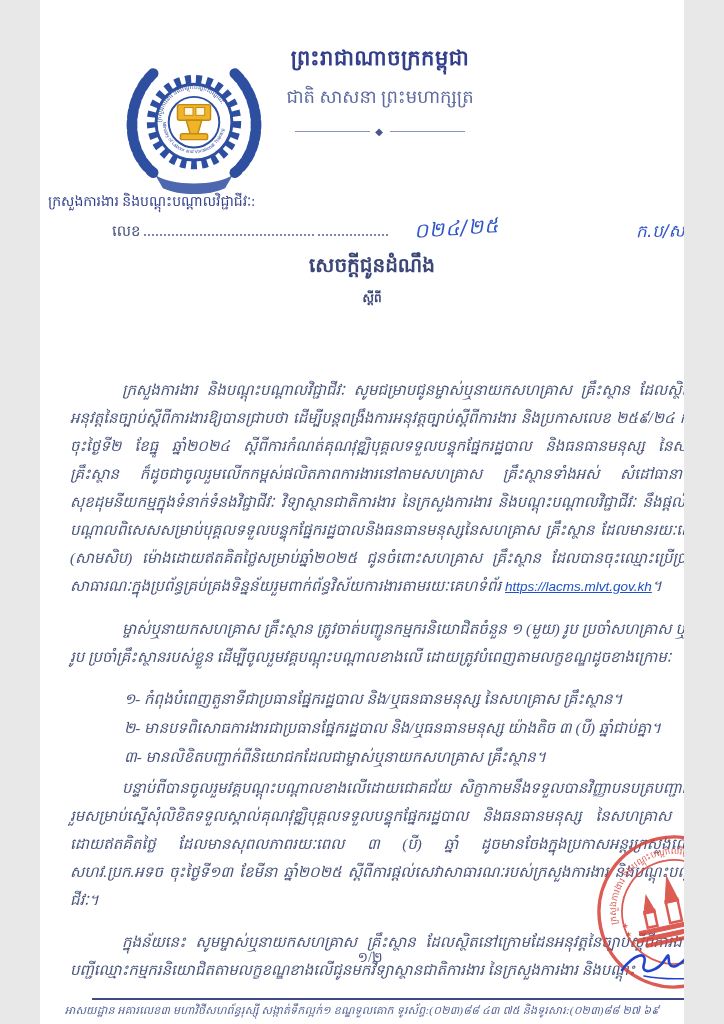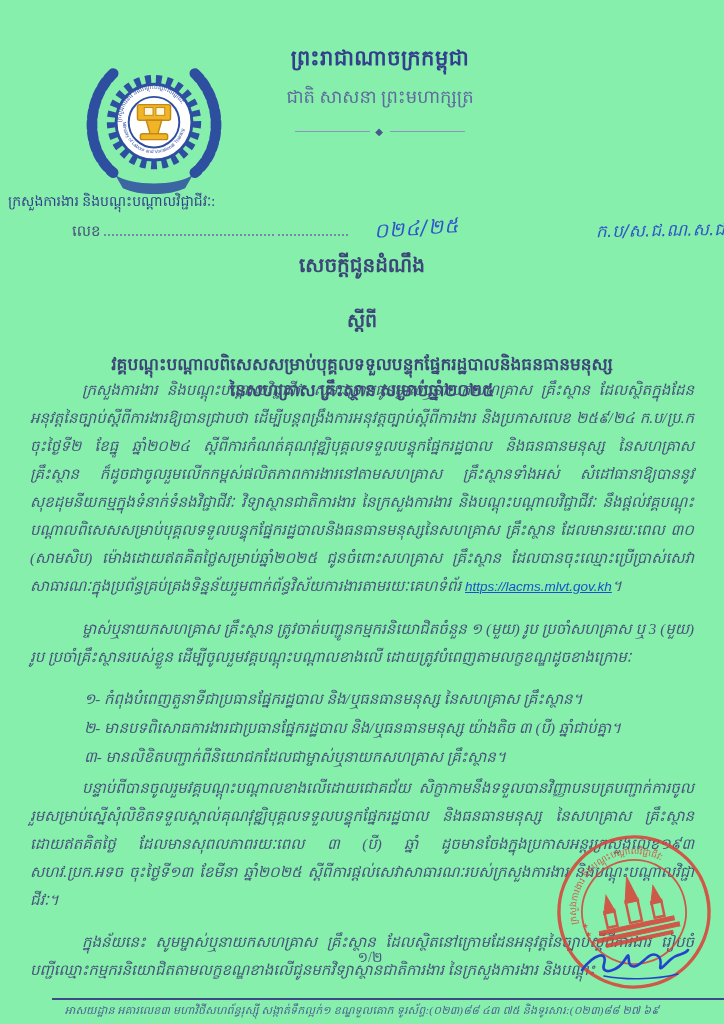--- a/index.html
+++ b/index.html
@@ -1,39 +1,39 @@
 <!DOCTYPE html>
 <html><head>
 <meta charset="utf-8">
 <style>
   html,body{margin:0;padding:0;background:#e8e8e8;}
   .page{
-    position:relative;width:724px;height:1024px;margin:0 auto;
-    background:#86efac;overflow:hidden;
+    position:relative;width:644px;height:1024px;margin:0 auto;
+    background:#ffffff;overflow:hidden;
     font-family:"Liberation Serif","DejaVu Serif",serif;
     color:#46527b;
   }
   
   .kingdom-block{position:absolute;left:0;top:44px;width:100%;text-align:center;transform:translateX(18px);}
   .kingdom-title{font-size:21px;font-weight:bold;color:#333f8c;letter-spacing:.5px;}
   .motto{font-size:18px;color:#5e6a9e;margin-top:10px;}
   .divider{margin:14px auto 0;width:170px;display:flex;align-items:center;justify-content:center;color:#5e6a9e;}
   .divider .bar{flex:1;height:1px;background:#8a94bd;}
   .divider .center{font-size:10px;padding:0 5px;letter-spacing:2px;color:#4a568f;}
   .logo{position:absolute;left:76px;top:56px;width:156px;height:142px;}
   .ministry-label{position:absolute;left:8px;top:192px;font-size:14px;font-weight:normal;color:#333f8c;}
   .ref-line{position:absolute;left:72px;top:220px;font-size:15px;color:#46527b;white-space:nowrap;}
   .dots{display:inline-block;border-bottom:2px dotted #7b86ad;height:14px;}
   .hand{font-family:"DejaVu Sans","Liberation Sans",sans-serif;font-style:italic;color:#2f55c9;}
   .ref-number{position:absolute;left:96px;top:-8px;font-size:20px;transform:rotate(-4deg);letter-spacing:1px;}
   .ref-code{position:absolute;left:248px;top:-4px;font-size:17px;transform:rotate(-1deg);}
   
-  .title-block{position:absolute;left:0;top:252px;width:100%;text-align:center;color:#3c4778;}
+  .title-block{position:absolute;left:0;top:252px;width:100%;text-align:center;color:#3c4778;padding-left:10px;}
   .title-block .t1{font-size:20px;font-weight:bold;}
-  .title-block .t2{font-size:19px;font-weight:bold;margin-top:26px;}
+  .title-block .t2{font-size:12px;font-weight:bold;margin-top:8px;}
   .title-block .t3{font-size:17px;font-weight:bold;margin-top:16px;padding:0 28px;line-height:1.55;}
   
   .body{position:absolute;left:30px;top:376px;width:664px;font-size:15px;line-height:28px;text-align:justify;color:#46527b;font-style:italic;}
   .para{text-indent:52px;margin:0 0 14px 0;}
   .url-link{color:#1b50c8;text-decoration:underline;font-family:"Liberation Sans",sans-serif;font-size:13.5px;}
   .conditions{margin:2px 0 2px 54px;padding:0;list-style:none;line-height:29px;}
   .page-number{position:absolute;left:8px;top:948px;width:100%;text-align:center;font-size:14px;color:#4b5782;}
   
   .footer-rule{position:absolute;left:52px;right:0;top:998px;height:2px;background:#3d4a86;}
   .footer-text{position:absolute;left:0;top:1003px;width:100%;text-align:center;font-style:italic;font-size:11px;color:#4d5c95;letter-spacing:.2px;}
@@ -98,24 +98,20 @@
     </span>
     <span class="dots" style="width:70px;"></span>
     <span style="position:relative;">
       <span class="hand ref-code">ក.ប/ស.ជ.ណ.ស.ជ.ក</span>
     </span>
   </div>
 
   <div class="title-block">
     <div class="t1">សេចក្តីជូនដំណឹង</div>
     <div class="t2">ស្តីពី</div>
-    <div class="t3">
-      <span>វគ្គបណ្តុះបណ្តាលពិសេសសម្រាប់បុគ្គលទទួលបន្ទុកផ្នែករដ្ឋបាលនិងធនធានមនុស្ស</span><br>
-      <span>នៃសហគ្រាស គ្រឹះស្ថាន សម្រាប់ឆ្នាំ២០២៥</span>
-    </div>
   </div>
 
   <div class="body">
     <p class="para"><span>ក្រសួងការងារ និងបណ្តុះបណ្តាលវិជ្ជាជីវៈ សូមជម្រាបជូនម្ចាស់ឬនាយកសហគ្រាស គ្រឹះស្ថាន ដែលស្ថិតក្នុងដែនអនុវត្តនៃច្បាប់ស្តីពីការងារឱ្យបានជ្រាបថា ដើម្បីបន្តពង្រឹងការអនុវត្តច្បាប់ស្តីពីការងារ និងប្រកាសលេខ ២៥៩/២៤ ក.ប/ប្រ.ក ចុះថ្ងៃទី២ ខែធ្នូ ឆ្នាំ២០២៤ ស្តីពីការកំណត់គុណវុឌ្ឍិបុគ្គលទទួលបន្ទុកផ្នែករដ្ឋបាល និងធនធានមនុស្ស នៃសហគ្រាស គ្រឹះស្ថាន ក៏ដូចជាចូលរួមលើកកម្ពស់ផលិតភាពការងារនៅតាមសហគ្រាស គ្រឹះស្ថានទាំងអស់ សំដៅធានាឱ្យបាននូវសុខដុមនីយកម្មក្នុងទំនាក់ទំនងវិជ្ជាជីវៈ វិទ្យាស្ថានជាតិការងារ នៃក្រសួងការងារ និងបណ្តុះបណ្តាលវិជ្ជាជីវៈ នឹងផ្តល់វគ្គបណ្តុះបណ្តាលពិសេសសម្រាប់បុគ្គលទទួលបន្ទុកផ្នែករដ្ឋបាលនិងធនធានមនុស្សនៃសហគ្រាស គ្រឹះស្ថាន ដែលមានរយៈពេល ៣០ (សាមសិប) ម៉ោងដោយឥតគិតថ្លៃសម្រាប់ឆ្នាំ២០២៥ ជូនចំពោះសហគ្រាស គ្រឹះស្ថាន ដែលបានចុះឈ្មោះប្រើប្រាស់សេវាសាធារណៈក្នុងប្រព័ន្ធគ្រប់គ្រងទិន្នន័យរួមពាក់ព័ន្ធវិស័យការងារតាមរយៈគេហទំព័រ </span><a href="#" class="url-link">https://lacms.mlvt.gov.kh</a><span>។</span></p>
     <p class="para">ម្ចាស់ឬនាយកសហគ្រាស គ្រឹះស្ថាន ត្រូវចាត់បញ្ជូនកម្មករនិយោជិតចំនួន ១ (មួយ) រូប ប្រចាំសហគ្រាស ឬ 3 (មួយ) រូប ប្រចាំគ្រឹះស្ថានរបស់ខ្លួន ដើម្បីចូលរួមវគ្គបណ្តុះបណ្តាលខាងលើ ដោយត្រូវបំពេញតាមលក្ខខណ្ឌដូចខាងក្រោមៈ</p>
     <ul class="conditions">
       <li>១- កំពុងបំពេញតួនាទីជាប្រធានផ្នែករដ្ឋបាល និង/ឬធនធានមនុស្ស នៃសហគ្រាស គ្រឹះស្ថាន។</li>
       <li>២- មានបទពិសោធការងារជាប្រធានផ្នែករដ្ឋបាល និង/ឬធនធានមនុស្ស យ៉ាងតិច ៣ (បី) ឆ្នាំជាប់គ្នា។</li>
       <li>៣- មានលិខិតបញ្ជាក់ពីនិយោជកដែលជាម្ចាស់ឬនាយកសហគ្រាស គ្រឹះស្ថាន។</li>
     </ul>

